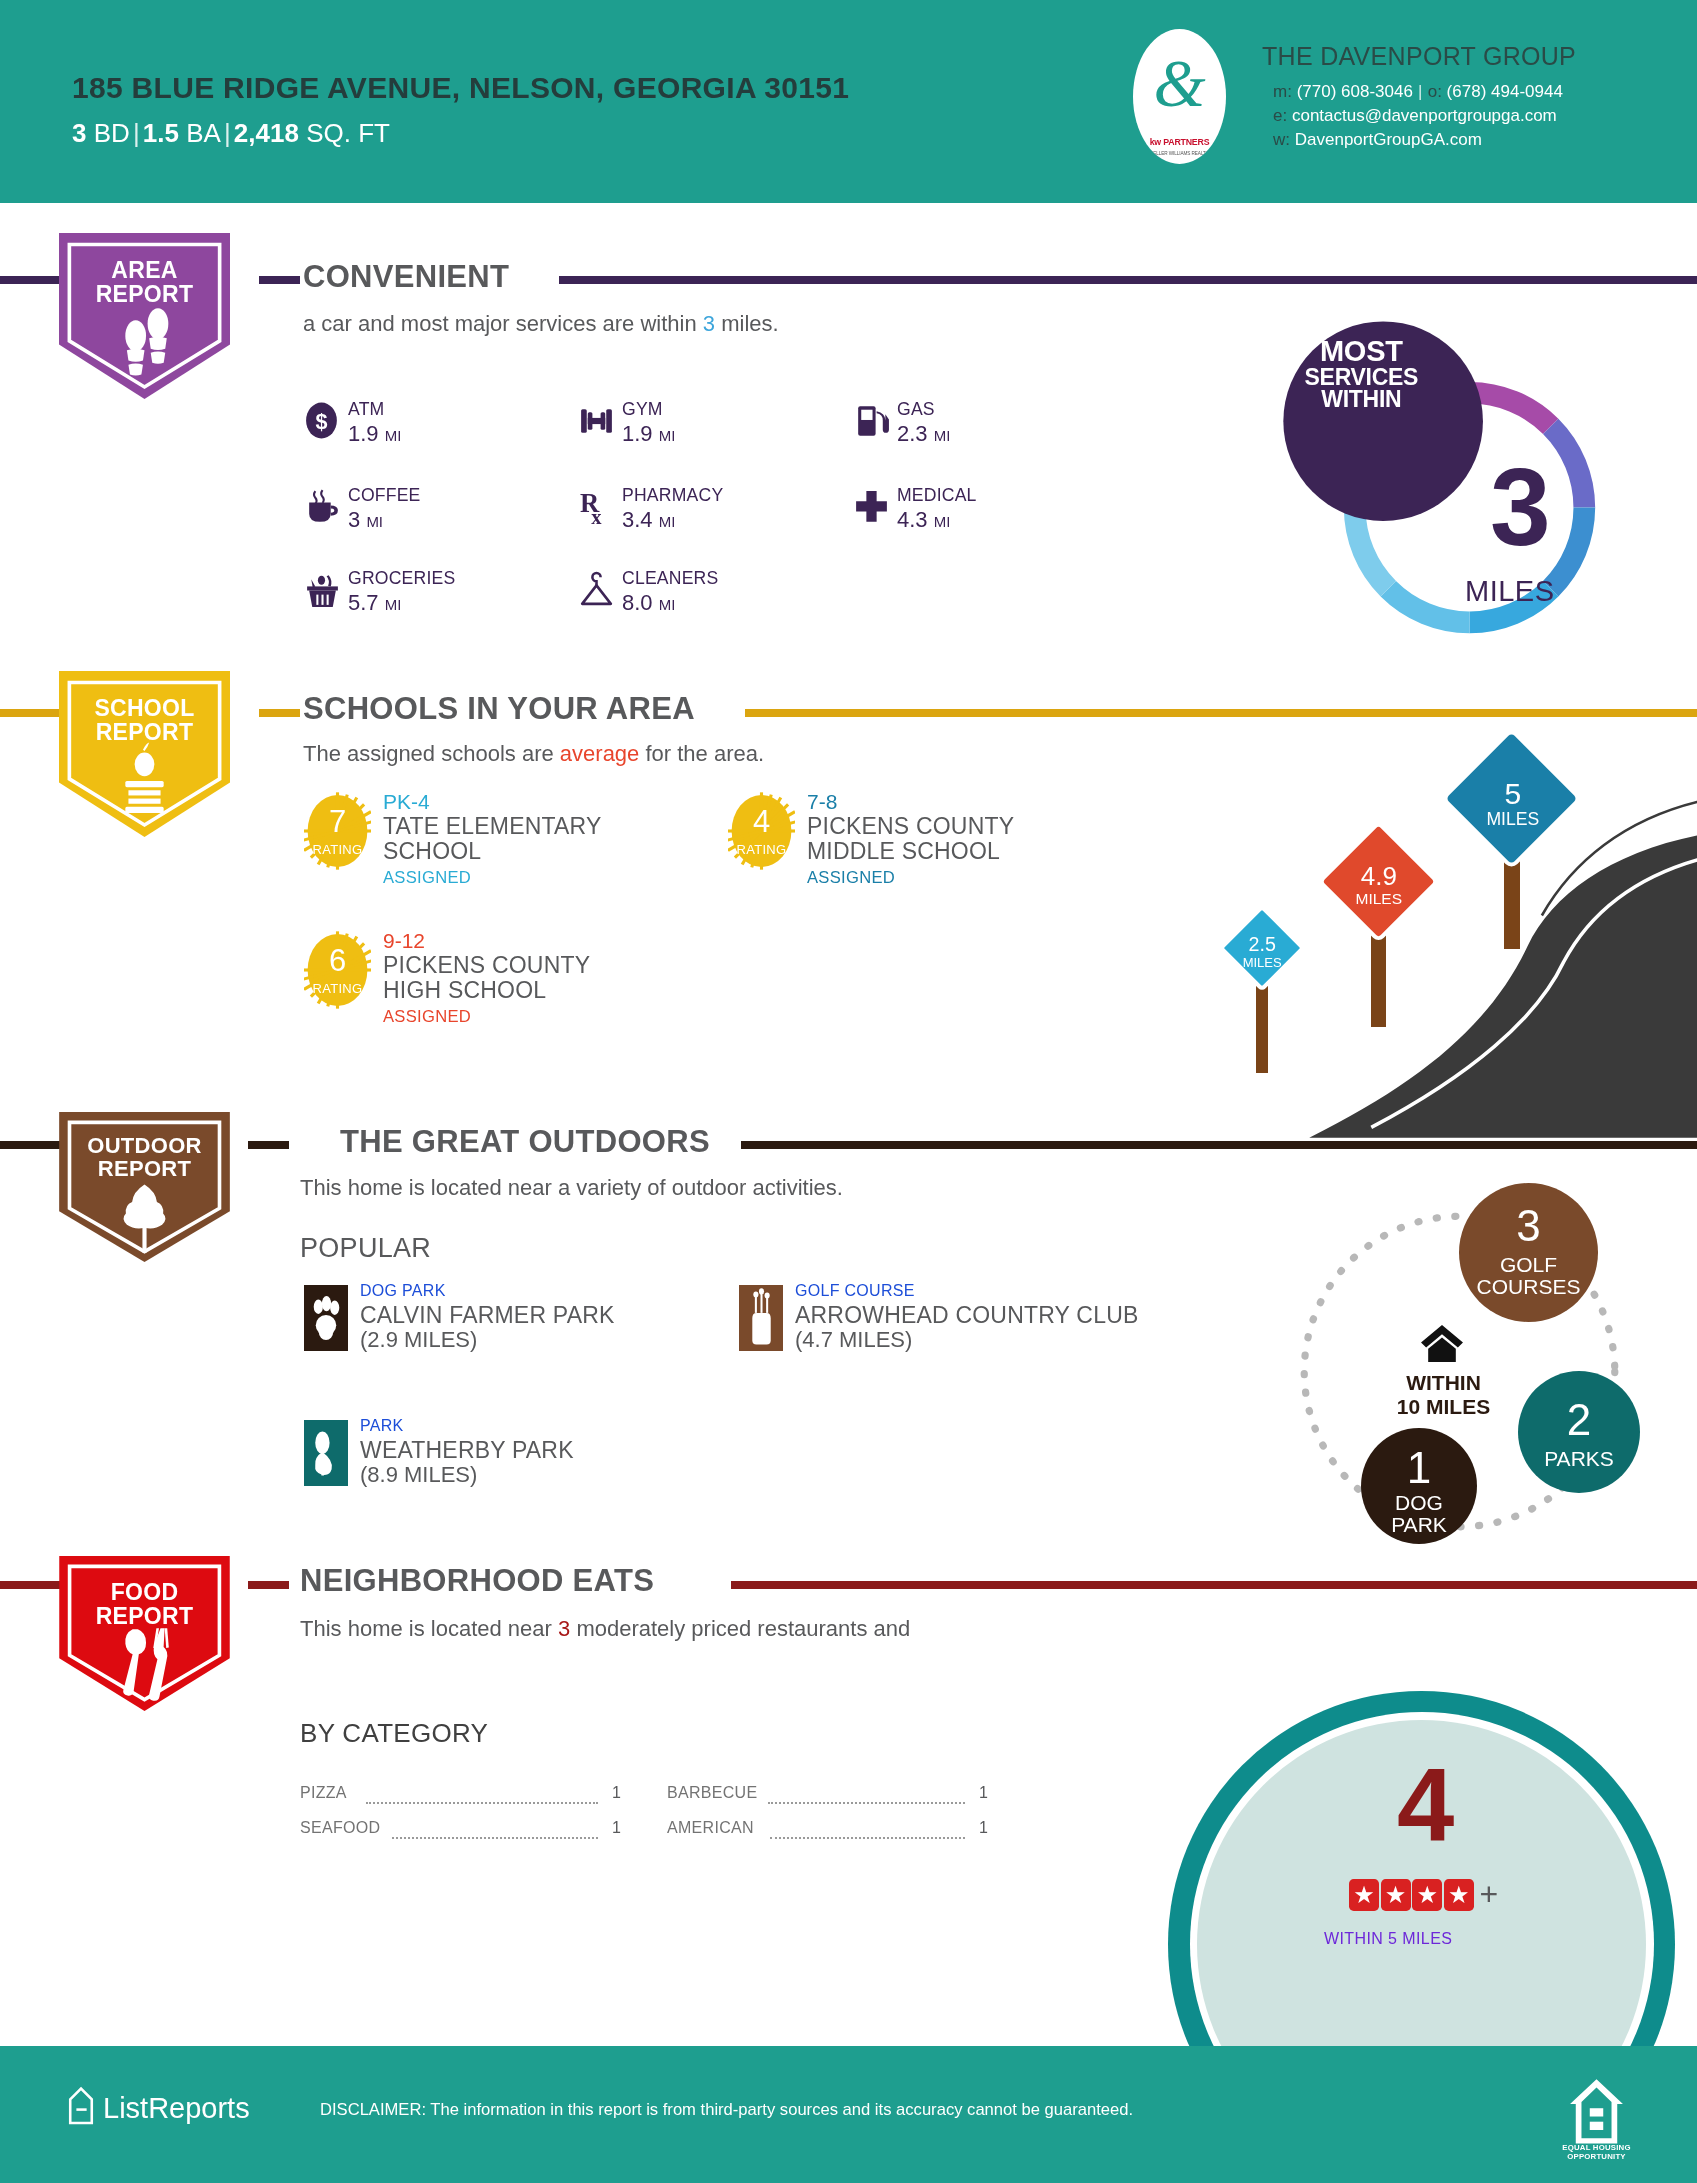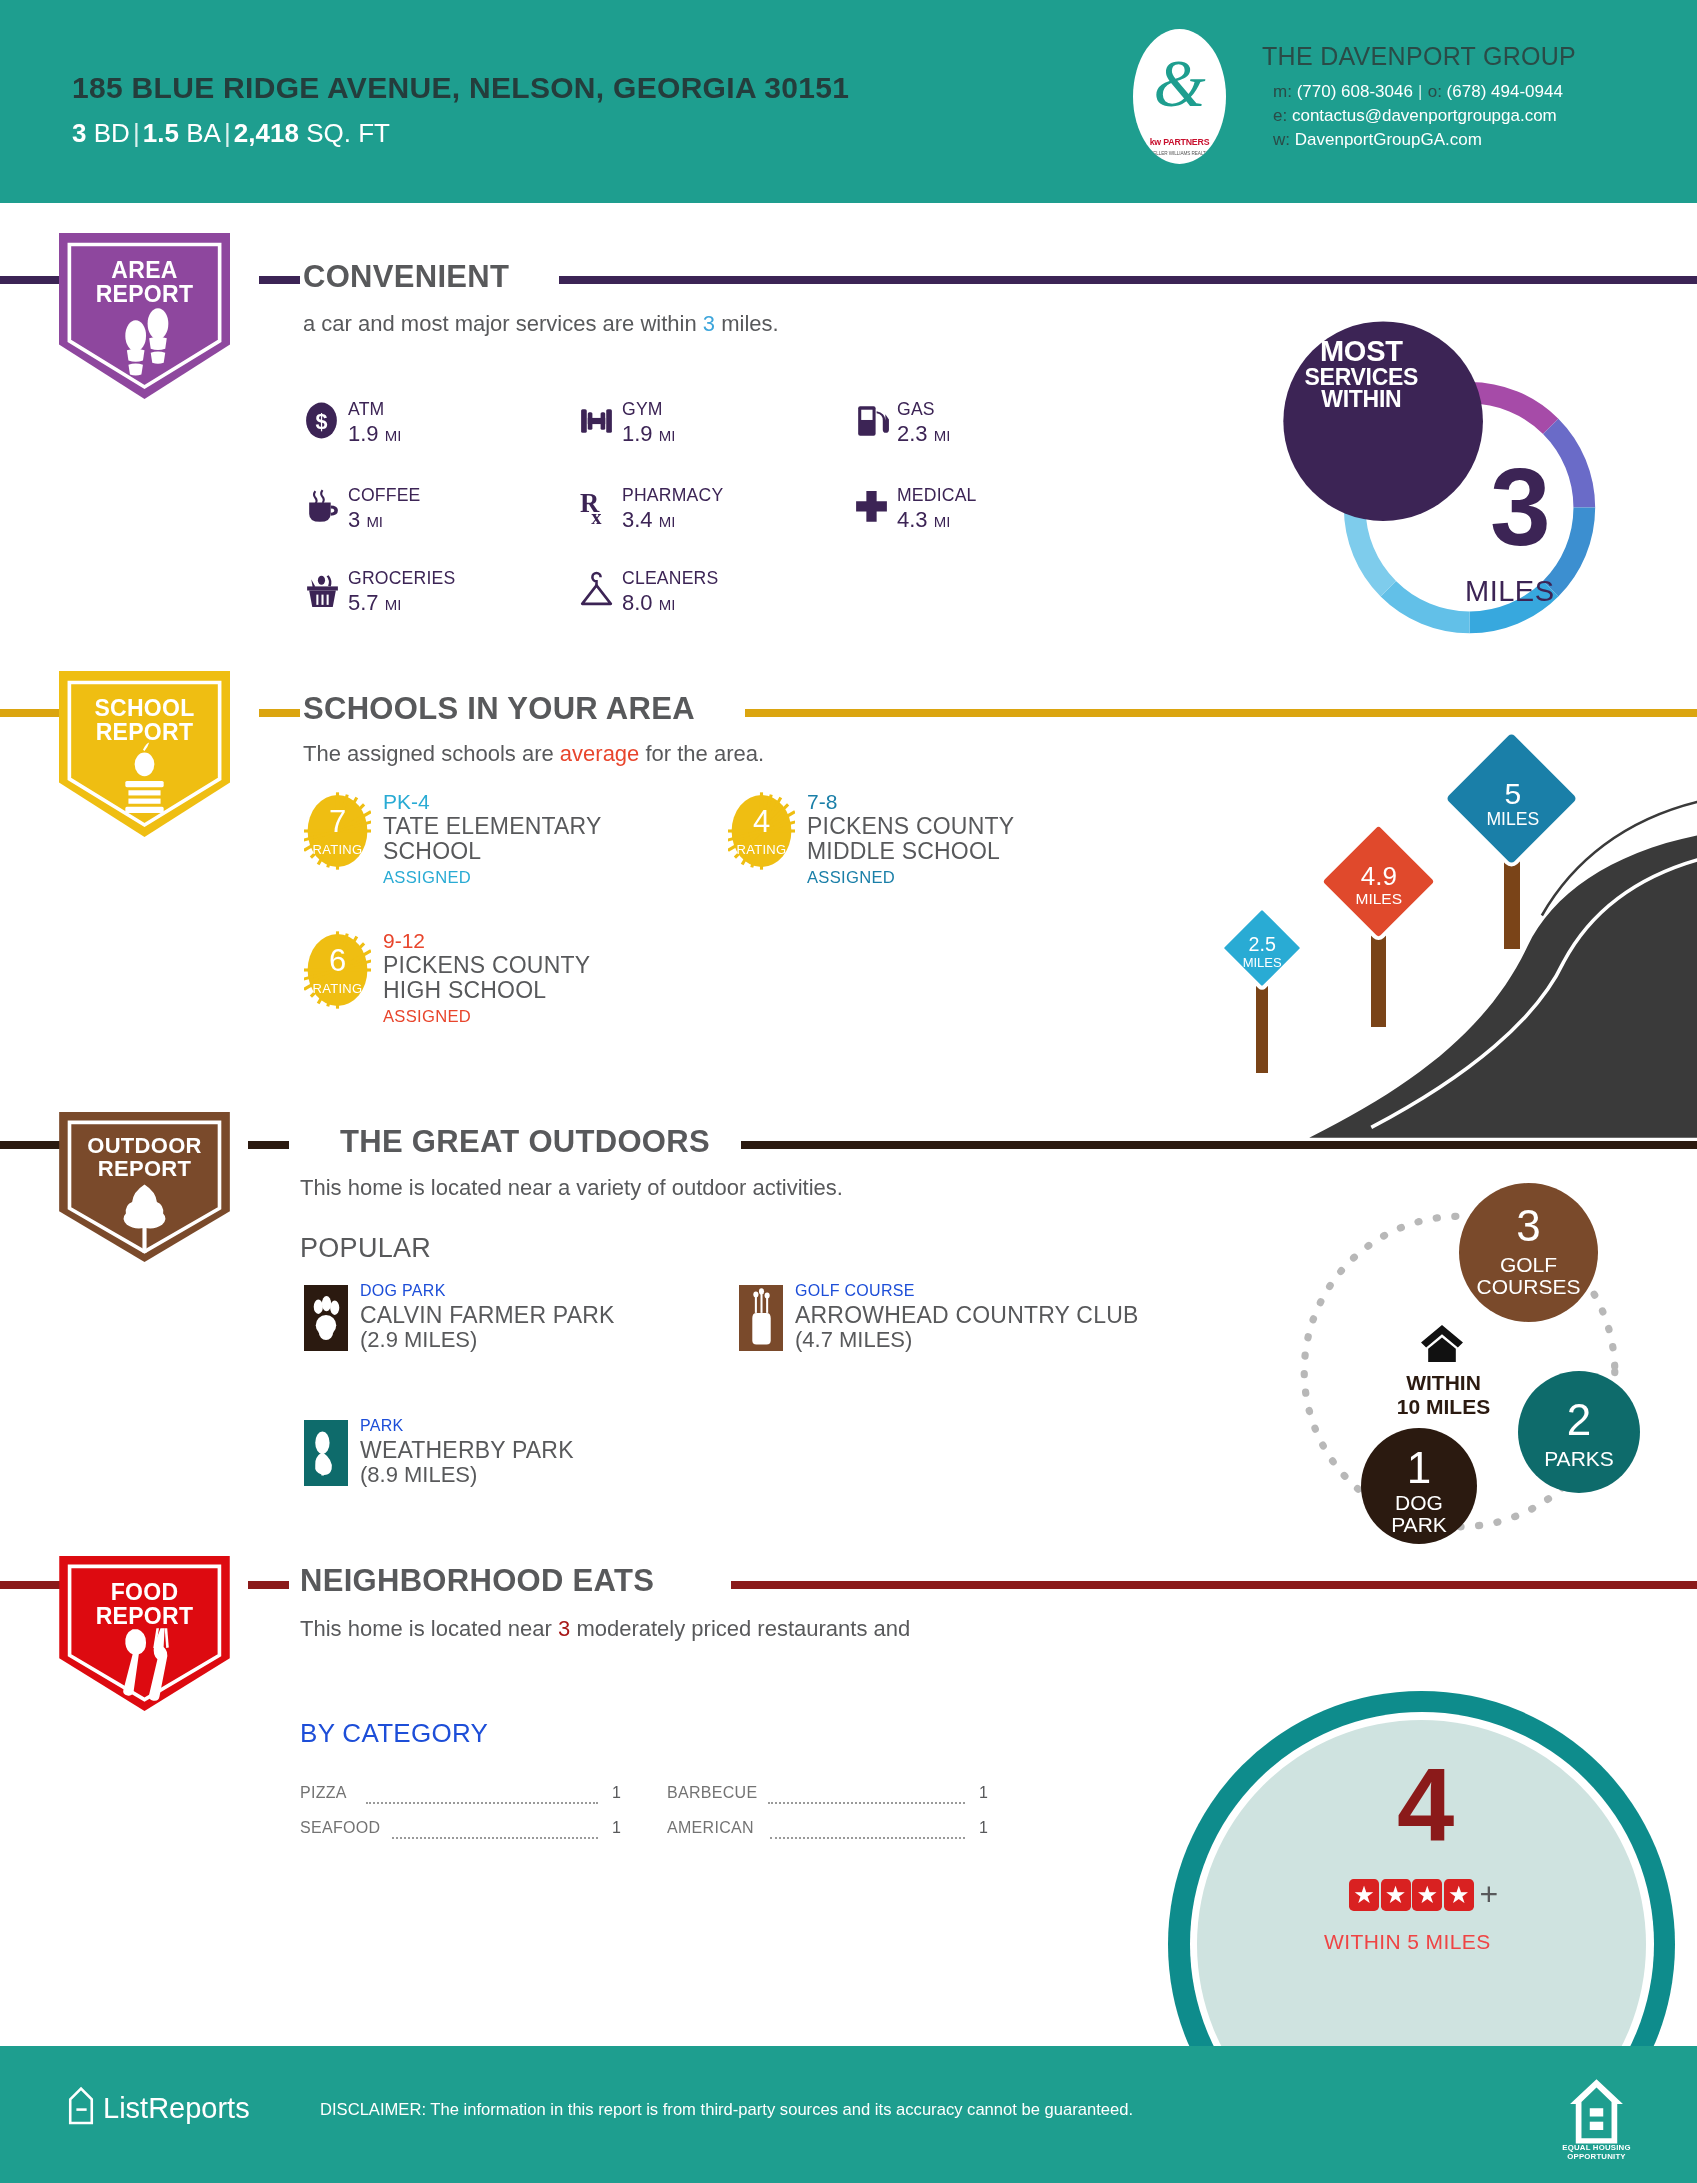--- a/index.html
+++ b/index.html
@@ -162,21 +162,21 @@
     position:absolute; left:56px; top:44px;
     font-size:22px; color:#58595B; white-space:nowrap;
   }
 
   .ocirc { position:absolute; border-radius:50%; color:#fff; text-align:center; }
   .ocirc .n { position:absolute; left:0; width:100%; font-size:44px; line-height:1; }
   .ocirc .t { position:absolute; left:0; width:100%; font-size:21px; line-height:1.04; }
 
   
   .bycat {
-    position:absolute; font-size:26px; color:#1d4ed8;
+    position:absolute; font-size:26px; color:#404040;
     font-weight:normal; letter-spacing:0.3px;
   }
   .catrow { position:absolute; width:321px; height:24px; }
   .catrow .cn {
     position:absolute; left:0; top:0; font-size:16px;
     color:#737373; letter-spacing:0.3px; white-space:nowrap;
   }
   .catrow .dots {
     position:absolute; bottom:3.6px; height:1.6px;
     border-bottom:2.1px dotted #9A9A9A;
@@ -203,21 +203,21 @@
   .food-stars .st {
     width:30px; height:32px; background:#D92121;
     border-radius:4.7px; margin-right:1.6px;
     display:flex; align-items:center; justify-content:center;
     color:#fff; font-size:24px; line-height:1;
   }
   .food-stars .plus {
     font-size:32px; color:#58595B; margin-left:4.1px; line-height:.8;
   }
   .food-w5 {
-    position:absolute; font-size:21px; color:#ef4444; letter-spacing:0.4px;
+    position:absolute; font-size:16px; color:#6d28d9; letter-spacing:0.4px;
   }
 
   
   .footer {
     position:absolute; left:0; top:2046px; width:1698px; height:137px;
     background:#1E9E8F;
   }
   .lr-logo {
     position:absolute; left:67px; top:46px;
     font-size:29px; color:#fff; white-space:nowrap;

